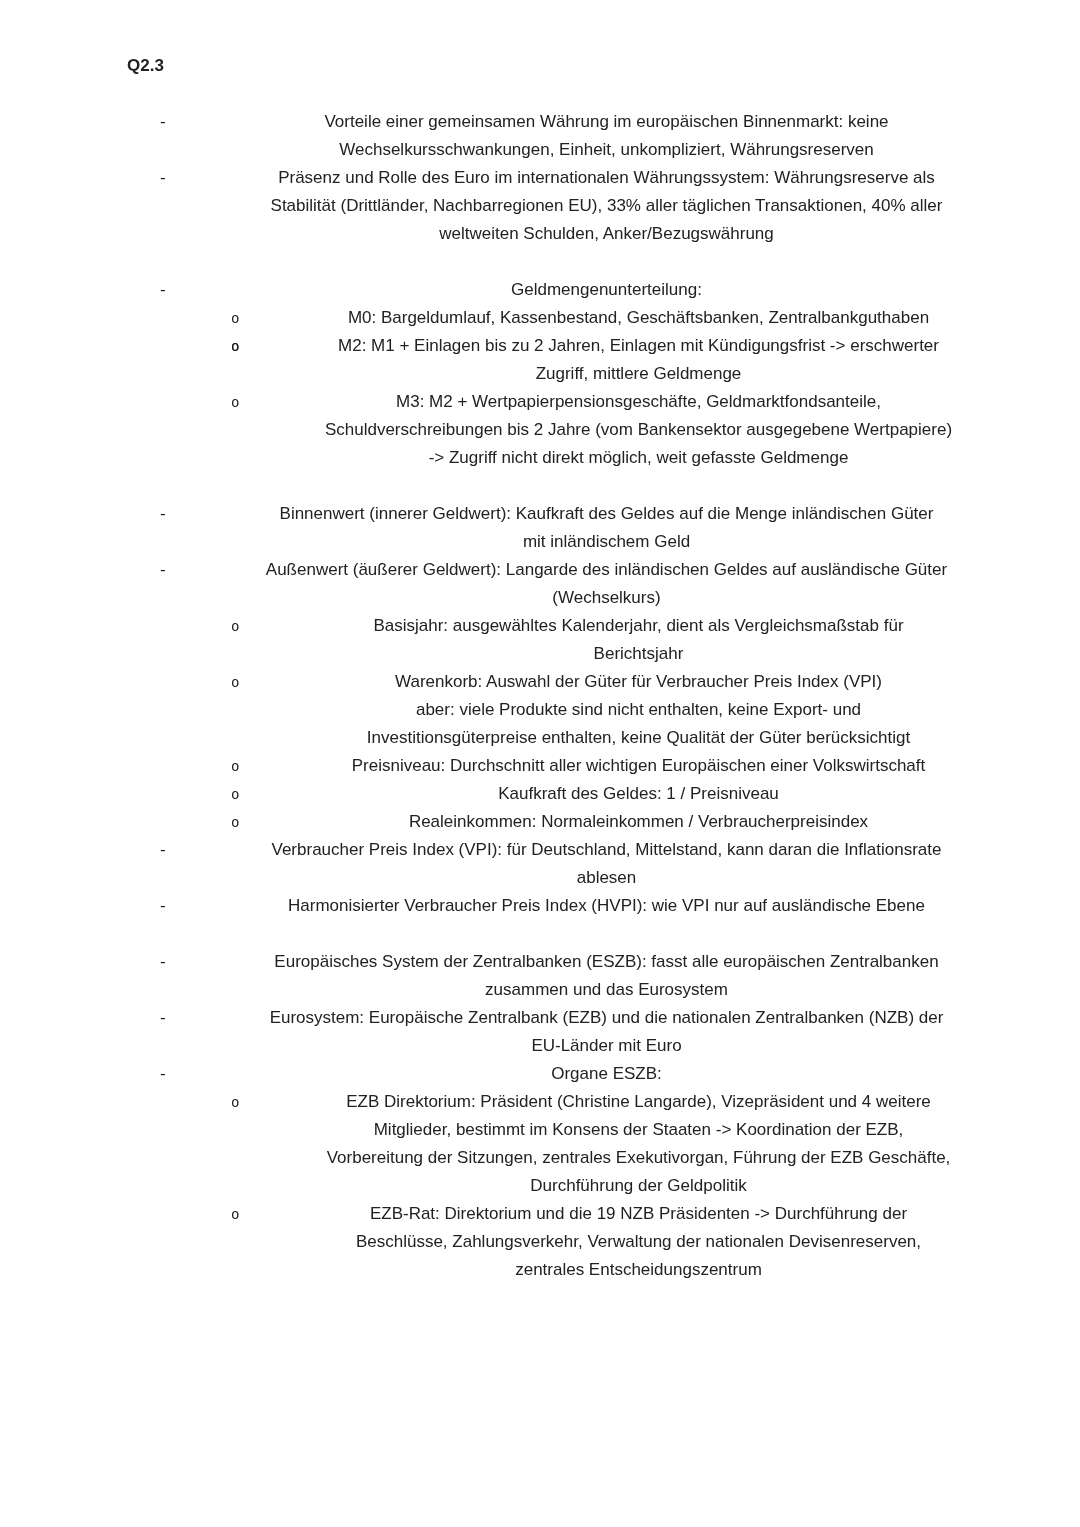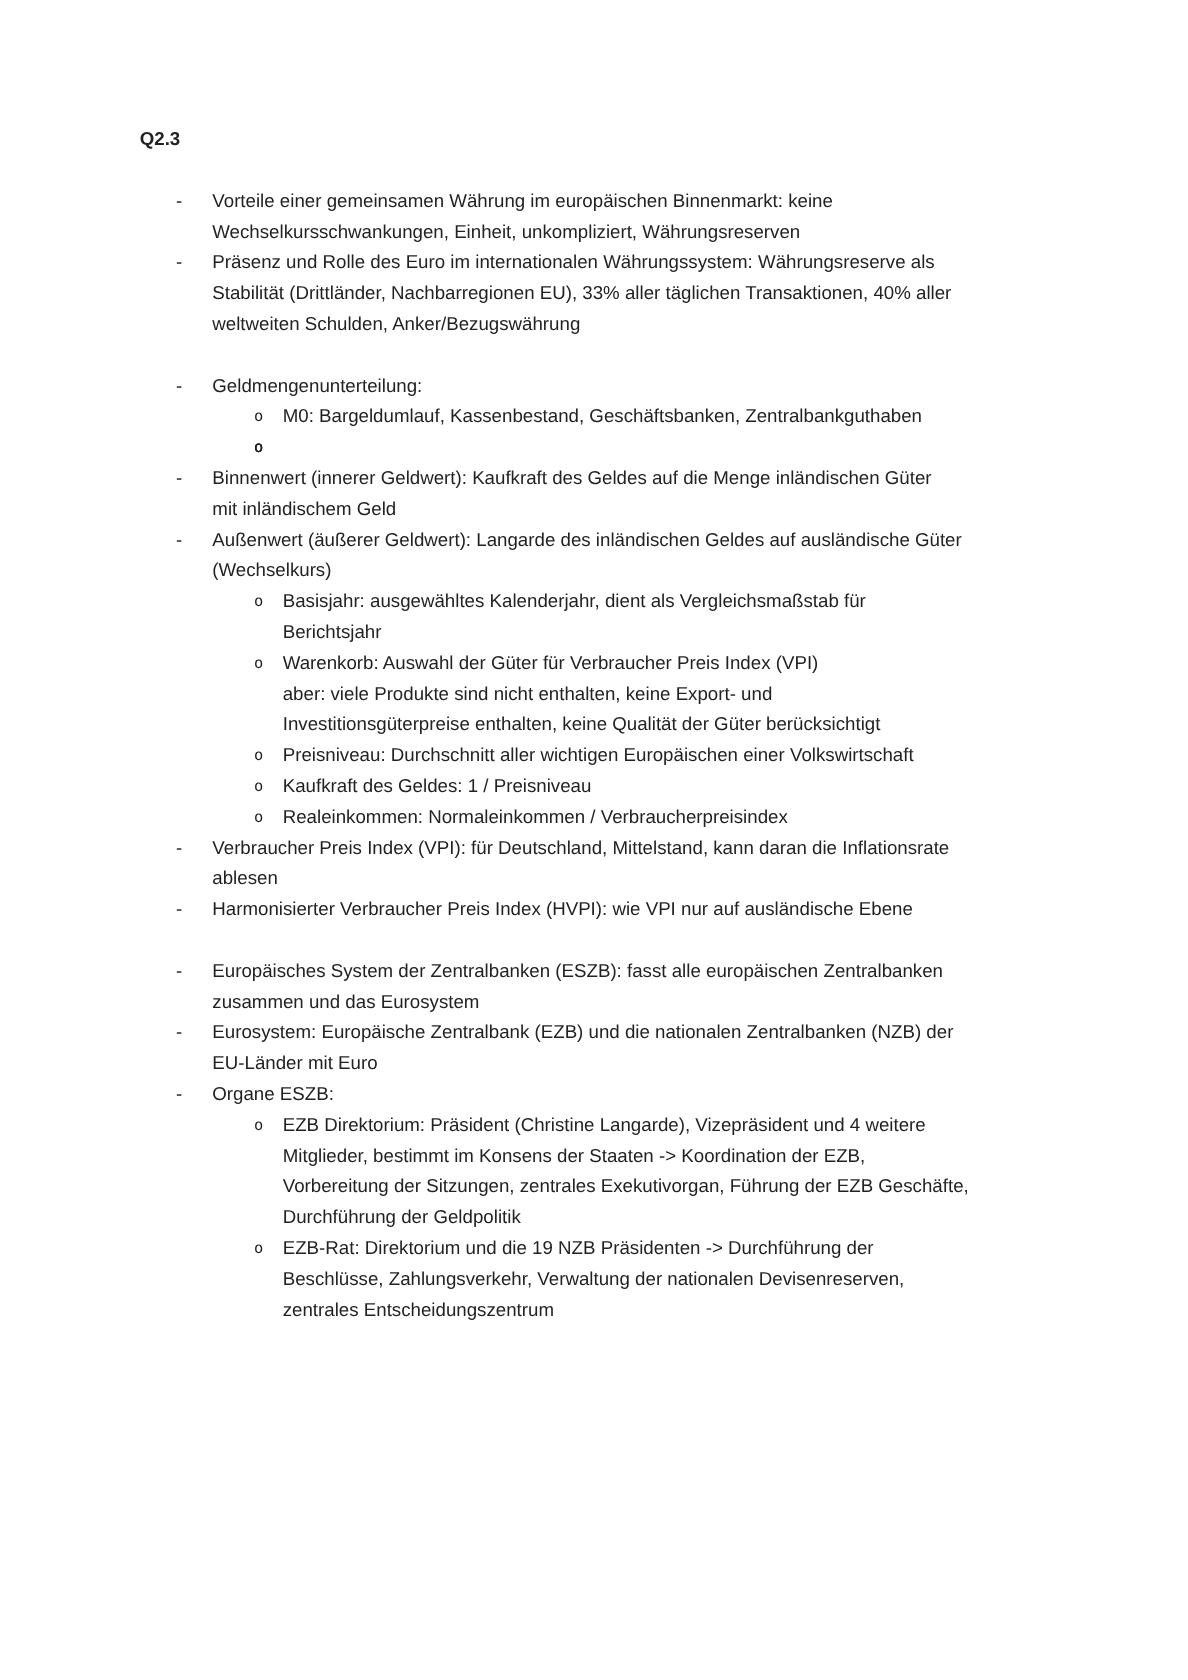--- a/index.html
+++ b/index.html
@@ -2,32 +2,32 @@
 <html><head>
 <meta charset="utf-8">
 <style>
   html, body { margin: 0; padding: 0; background: #ffffff; }
   .page {
     position: relative;
     width: 1080px;
     height: 1527px;
     background: #ffffff;
     box-sizing: border-box;
-    padding: 113px 60px 0 127px;
+    padding: 52px 60px 0 127px;
     font-family: "Liberation Sans", sans-serif;
     font-size: 17px;
     line-height: 28px;
     color: #222222;
     overflow: hidden;
   }
   .h { font-weight: bold; white-space: pre-line; }
   .gap { height: 28px; }
   .list { }
   .li { position: relative; }
-  .li .txt { white-space: pre-line; }
+  .li .txt { white-space: pre-line; text-align: center; }
   .l1 { padding-left: 66px; }
   .l1 > .marker {
     position: absolute;
     left: 33px;
     top: 0;
     line-height: 28px;
   }
   .l2 { padding-left: 130px; }
   .l2 > .marker {
     position: absolute;
@@ -73,24 +73,29 @@
       <span class="marker">o</span>
       <div class="txt">M0: Bargeldumlauf, Kassenbestand, Geschäftsbanken, Zentralbankguthaben</div>
     </div>
 
     <div class="li l2">
       <span class="marker">o</span>
     </div>
 
     <div class="li l2">
       <span class="marker">o</span>
+      <div class="txt">M2: M1 + Einlagen bis zu 2 Jahren, Einlagen mit Kündigungsfrist -&gt; erschwerter
+Zugriff, mittlere Geldmenge</div>
     </div>
 
     <div class="li l2">
       <span class="marker">o</span>
+      <div class="txt">M3: M2 + Wertpapierpensionsgeschäfte, Geldmarktfondsanteile,
+Schuldverschreibungen bis 2 Jahre (vom Bankensektor ausgegebene Wertpapiere)
+-&gt; Zugriff nicht direkt möglich, weit gefasste Geldmenge</div>
     </div>
 
     <div class="li l1 gap-before">
       <span class="marker">-</span>
       <div class="txt">Binnenwert (innerer Geldwert): Kaufkraft des Geldes auf die Menge inländischen Güter
 mit inländischem Geld</div>
     </div>
 
     <div class="li l1">
       <span class="marker">-</span>

